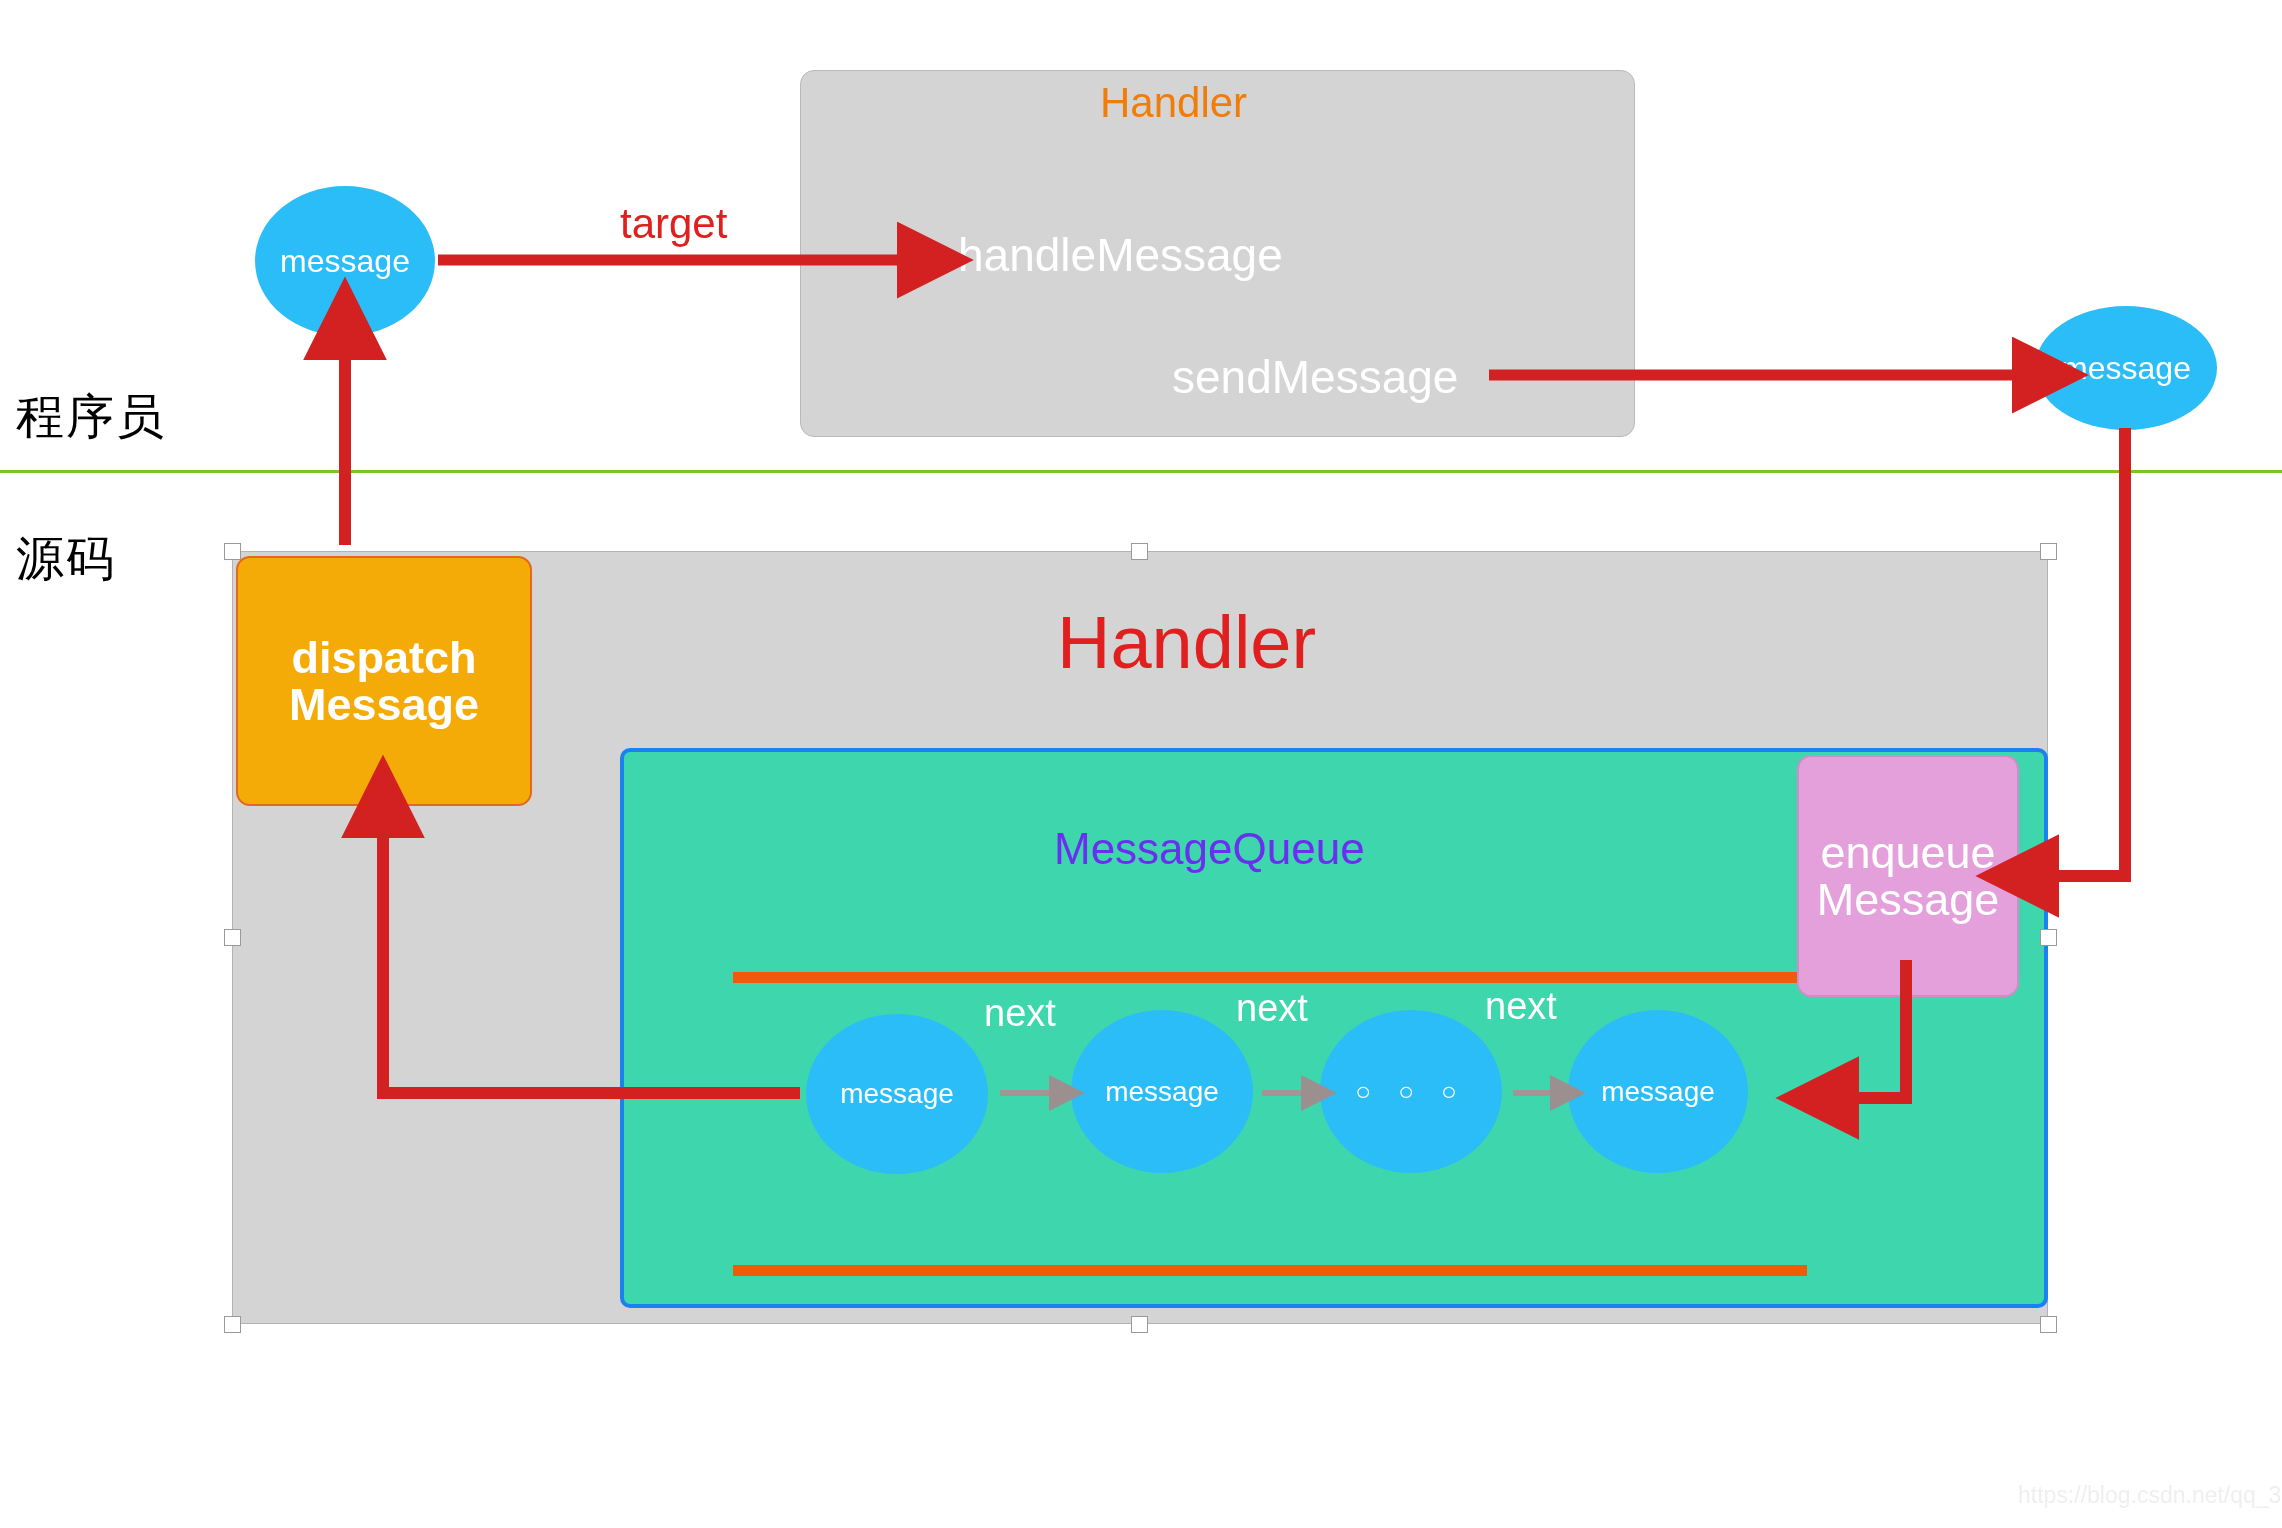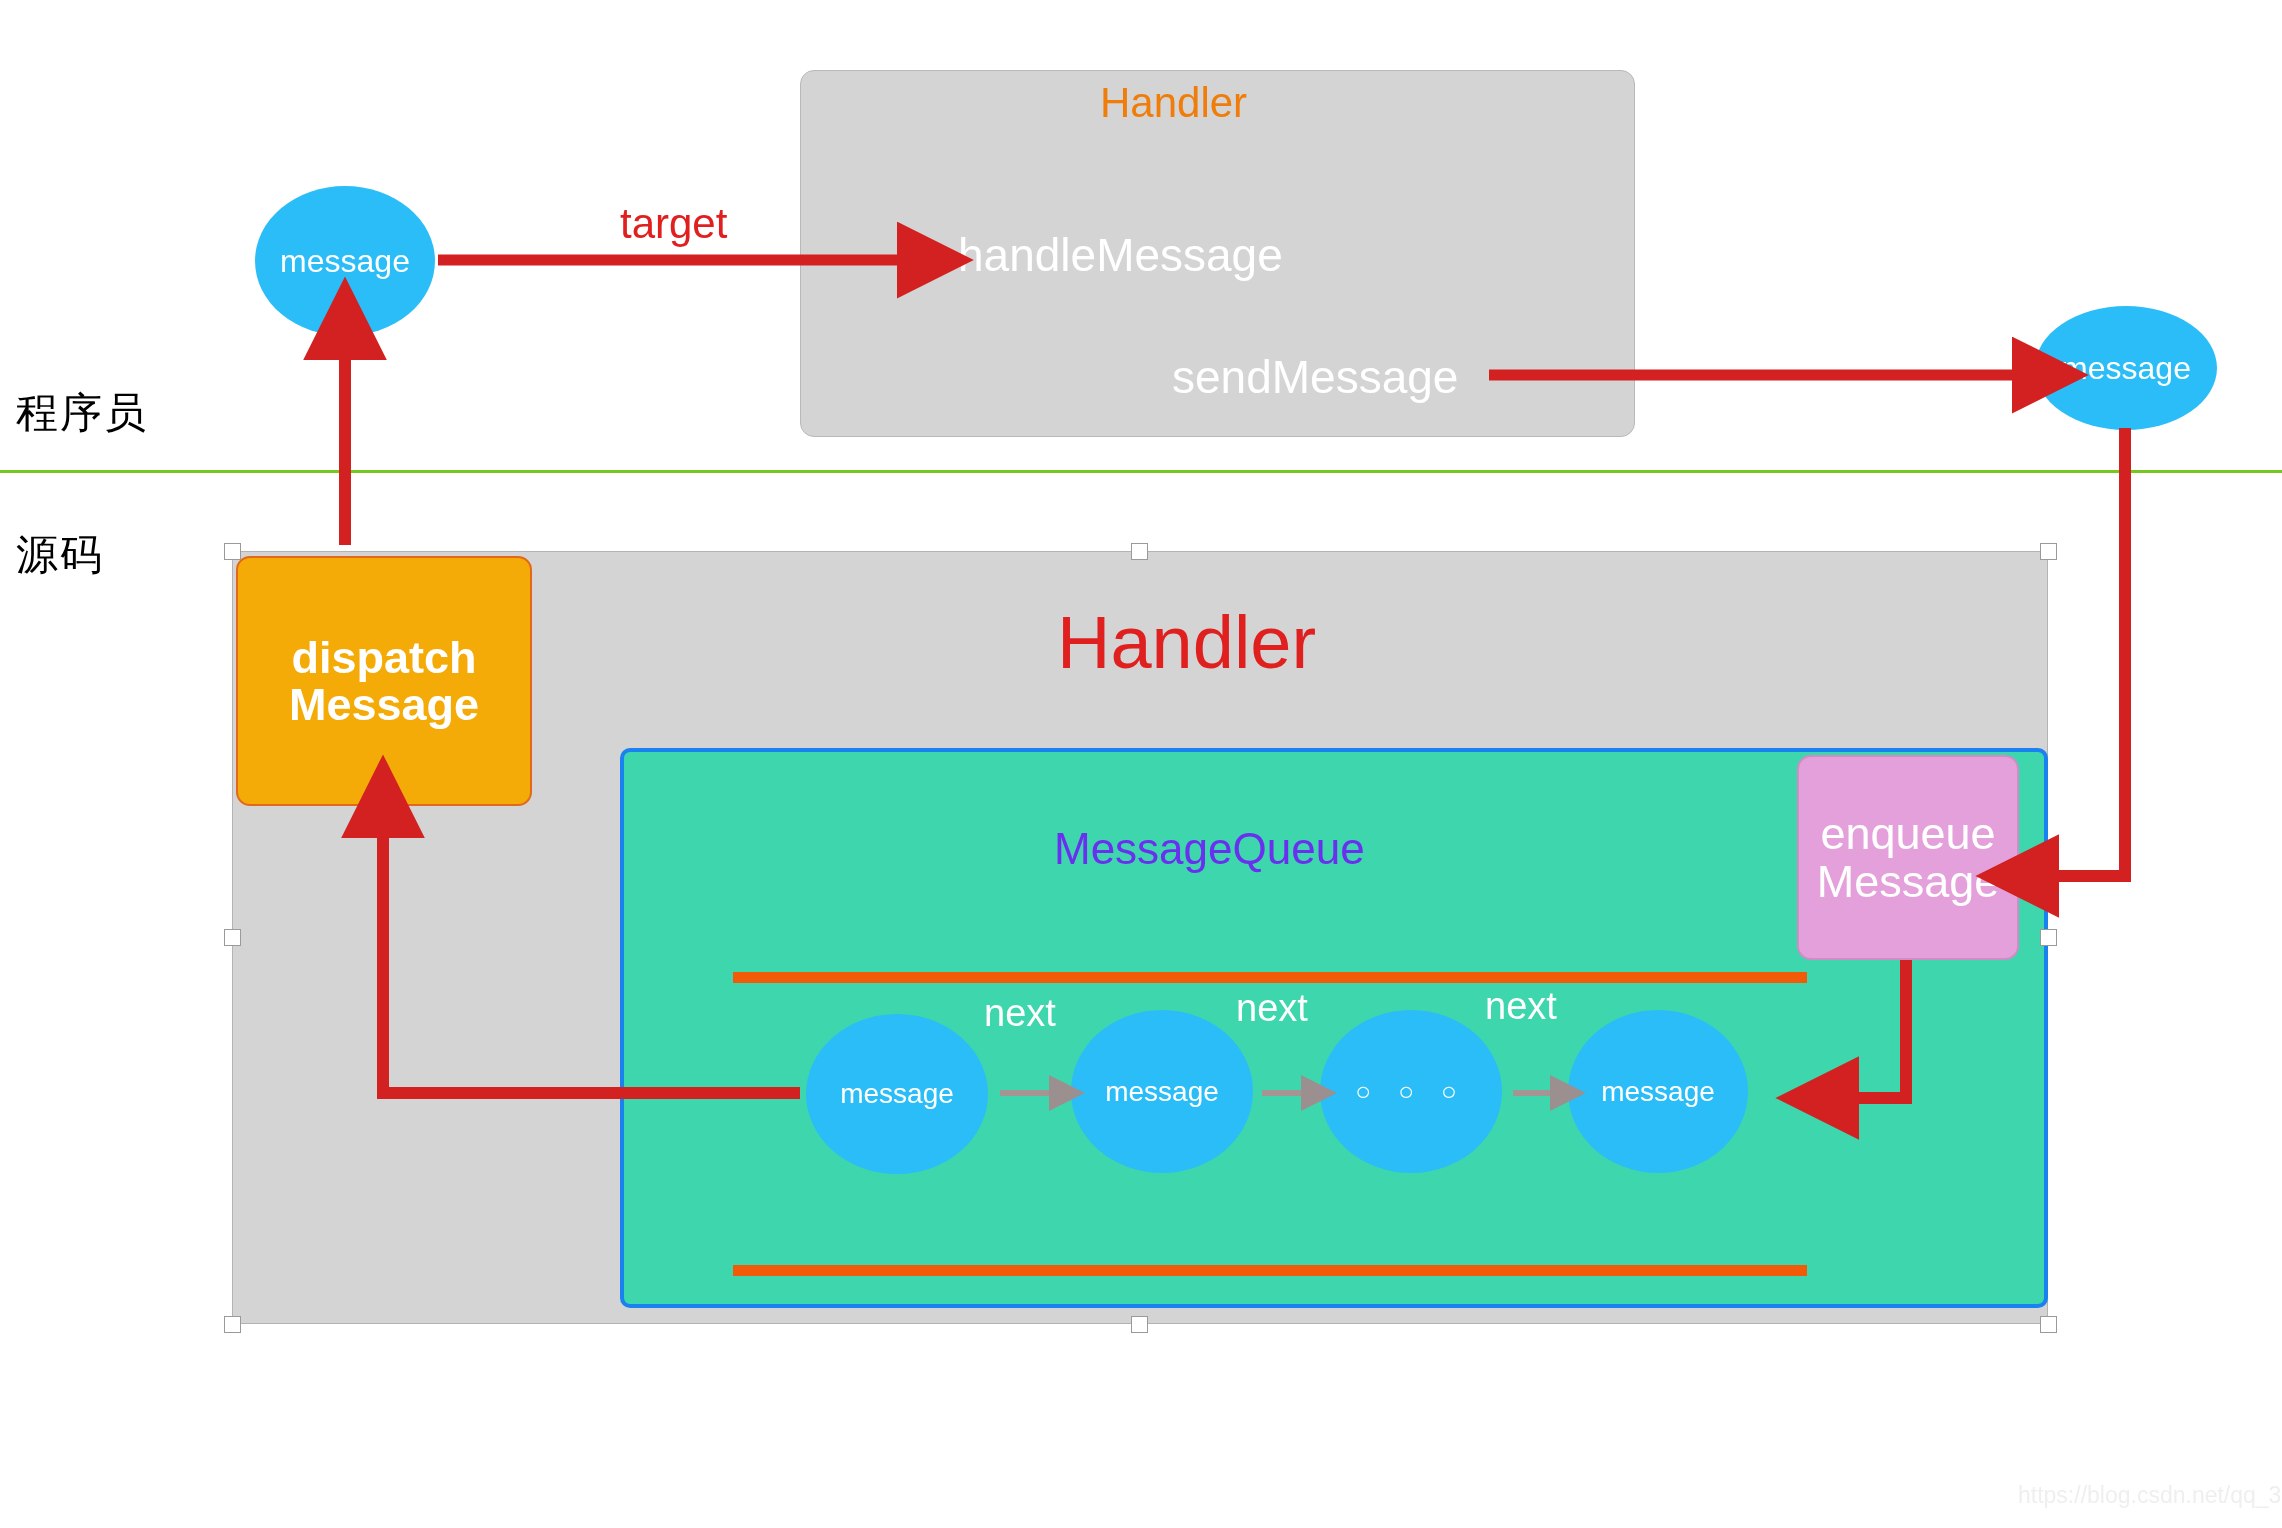--- a/index.html
+++ b/index.html
@@ -15,21 +15,21 @@
     width: 2282px;
     height: 1528px;
     background: #ffffff;
     overflow: hidden;
   }
   .abs { position: absolute; }
 
   
   .side-label {
     font-family: Liberation Mono, monospace;
-    font-size: 42px;
+    font-size: 48px;
     color: #000000;
     letter-spacing: 2px;
     white-space: nowrap;
   }
 
   
   .divider {
     background: #76c720;
     height: 3px;
   }
@@ -209,21 +209,21 @@
 
   <div class="abs next-label" style="left:984px; top:992px;">next</div>
   <div class="abs next-label" style="left:1236px; top:987px;">next</div>
   <div class="abs next-label" style="left:1485px; top:985px;">next</div>
 
   <div class="abs dispatch-box" style="left:236px; top:556px; width:296px; height:250px;">
     <span>dispatch</span>
     <span>Message</span>
   </div>
 
-  <div class="abs enqueue-box" style="left:1797px; top:755px; width:222px; height:205px;">
+  <div class="abs enqueue-box" style="left:1797px; top:755px; width:222px; height:242px;">
     <span>enqueue</span>
     <span>Message</span>
   </div>
 
   <div class="abs ellipse ellipse-big" style="left:255px; top:186px; width:180px; height:150px;">
     <span>message</span>
   </div>
   <div class="abs ellipse ellipse-big" style="left:2035px; top:306px; width:182px; height:124px;">
     <span>message</span>
   </div>

